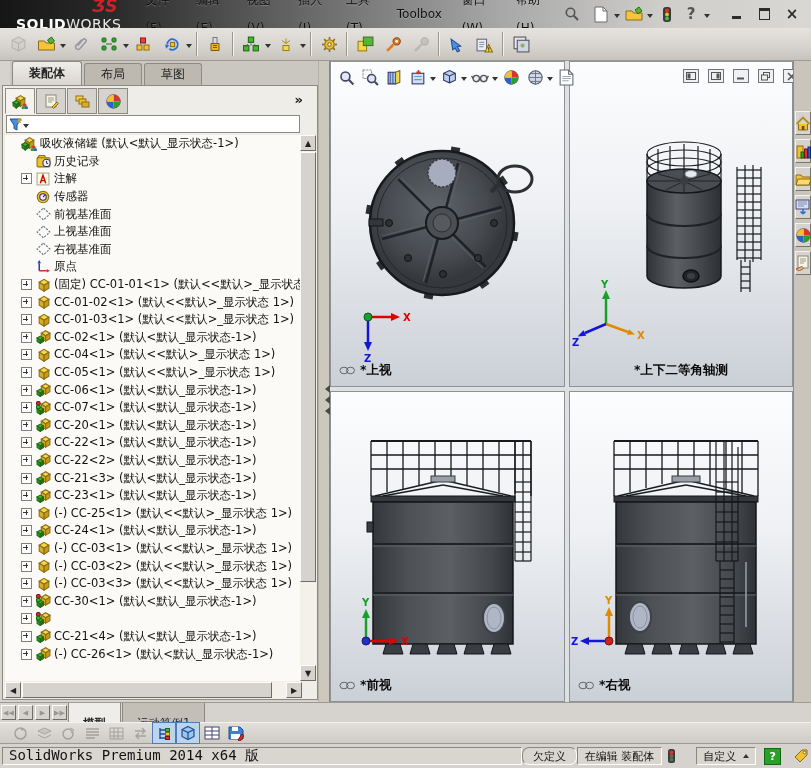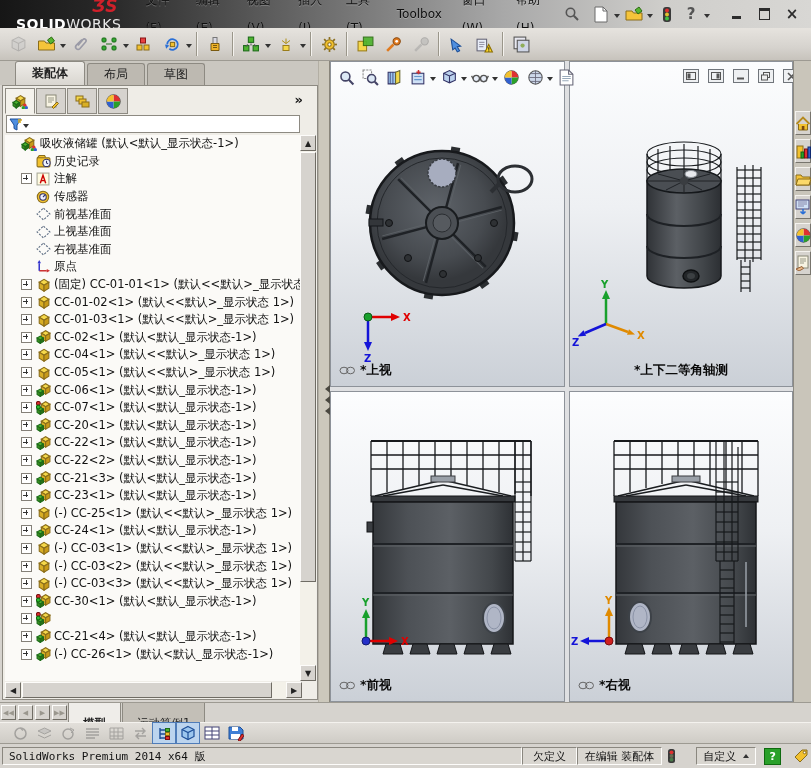--- a/index.html
+++ b/index.html
@@ -21,21 +21,21 @@
   .wbtn{width:18px;height:15px;display:flex;align-items:center;justify-content:center;}
   .wb-min{width:9px;height:3px;background:#2c2c2c;margin-top:7px;}
   .wb-max{width:9px;height:8px;border:1.5px solid #2c2c2c;border-top-width:3px;}
   .wb-close{font-size:15px;font-weight:bold;color:#2c2c2c;line-height:14px;}
   
   #maintoolbar{left:0;top:28px;width:811px;height:33px;background:linear-gradient(#e6e3de,#d6d3ce 60%,#c7c3bc);border-bottom:1px solid #9d9a92;display:flex;align-items:center;padding-left:4px;box-sizing:border-box;}
   .tbtn{width:26px;height:26px;display:flex;align-items:center;justify-content:center;border:1px solid transparent;}
   .tbtn.grayed{opacity:.45;filter:grayscale(.9);}
   .tsep{width:0;height:24px;border-left:1px solid #9a968a;border-right:1px solid #f4f2ee;margin:0 3px;}
   
-  #cmdtabs{left:0;top:61px;width:318px;height:24px;background:#cac7c0;display:flex;align-items:flex-end;padding-left:15px;box-sizing:border-box;}
+  #cmdtabs{left:10px;top:61px;width:318px;height:24px;background:#cac7c0;display:flex;align-items:flex-end;padding-left:2px;box-sizing:border-box;}
   .ctab{height:21px;line-height:21px;padding:0 16px;font-size:12px;color:#222;background:#bdb9b1;border:1px solid #8d8a82;border-bottom:none;margin-right:2px;border-radius:3px 3px 0 0;}
   .ctab.active{background:linear-gradient(#efede9,#d9d6d0);height:23px;line-height:23px;font-weight:bold;}
   
   #panel{left:2px;top:85px;width:316px;height:615px;background:#efede7;border:1px solid #8d8a82;box-sizing:border-box;}
   #mgr-tabs{position:absolute;left:2px;top:2px;height:26px;display:flex;gap:1px;}
   .mtab{width:28px;height:24px;display:flex;align-items:center;justify-content:center;border:1px solid #8d8a82;background:#d6d3ce;}
   .mtab.active{background:#f4f2ec;border-bottom-color:#f4f2ec;}
   #mgr-more{position:absolute;right:14px;top:6px;font-size:13px;font-weight:bold;color:#111;}
   #filterrow{position:absolute;left:3px;top:29px;width:294px;height:18px;background:#fff;border:1px solid #8d8a82;display:flex;align-items:center;padding-left:2px;box-sizing:border-box;}
   #tree{position:absolute;left:2px;top:49px;width:297px;height:546px;background:#fbfaf7;overflow:hidden;}
@@ -83,22 +83,22 @@
   .dtab{height:17px;line-height:17px;padding:12px 14px;font-size:11.5px;background:#c3bfb7;border:1px solid #8d8a82;border-top:none;margin-right:1px;border-radius:0 0 3px 3px;color:#222;}
   .dtab.active{background:#efede9;font-weight:bold;}
   
   #motionbar{left:0;top:722px;width:811px;height:22px;background:linear-gradient(#e2dfda,#cfccc6);border-top:1px solid #f4f2ee;border-bottom:1px solid #9d9a92;display:flex;align-items:center;padding-left:8px;box-sizing:border-box;}
   .mbtn{width:22px;height:20px;display:flex;align-items:center;justify-content:center;border:1px solid transparent;}
   .mbtn.grayed{opacity:.4;filter:grayscale(1);}
   .mbtn.pressed{background:#bcd4ee;border:1px solid #4f7cb8;}
   
   #statusbar{left:0;top:744px;width:811px;height:24px;background:#d6d3ce;display:flex;align-items:center;padding:0 2px;box-sizing:border-box;font-size:11px;}
   .sfield{height:18px;border:1px solid;border-color:#8a877f #fdfcfa #fdfcfa #8a877f;background:#d9d6d0;display:flex;align-items:center;padding:0 6px;box-sizing:border-box;color:#111;}
-  #sf-app{width:565px;font-family:"DejaVu Sans Mono",monospace;font-size:11px;}
-  #sf-def{width:58px;margin-left:0;justify-content:center;}
+  #sf-app{width:565px;font-family:"DejaVu Sans Mono",monospace;font-size:14px;}
+  #sf-def{width:58px;margin-left:0;justify-content:center;border-radius:7px;}
   #sf-edit{width:92px;margin-left:0;justify-content:center;}
   #sf-custom{width:64px;margin-left:20px;justify-content:space-between;}
   .upcaret{width:0;height:0;border:3px solid transparent;border-bottom:4px solid #333;margin-bottom:3px;}
   svg{display:block;}
   text{font-family:"DejaVu Sans",sans-serif;}
 </style>
 </head>
 <body>
 
 <div class="abs" id="titlebar">

